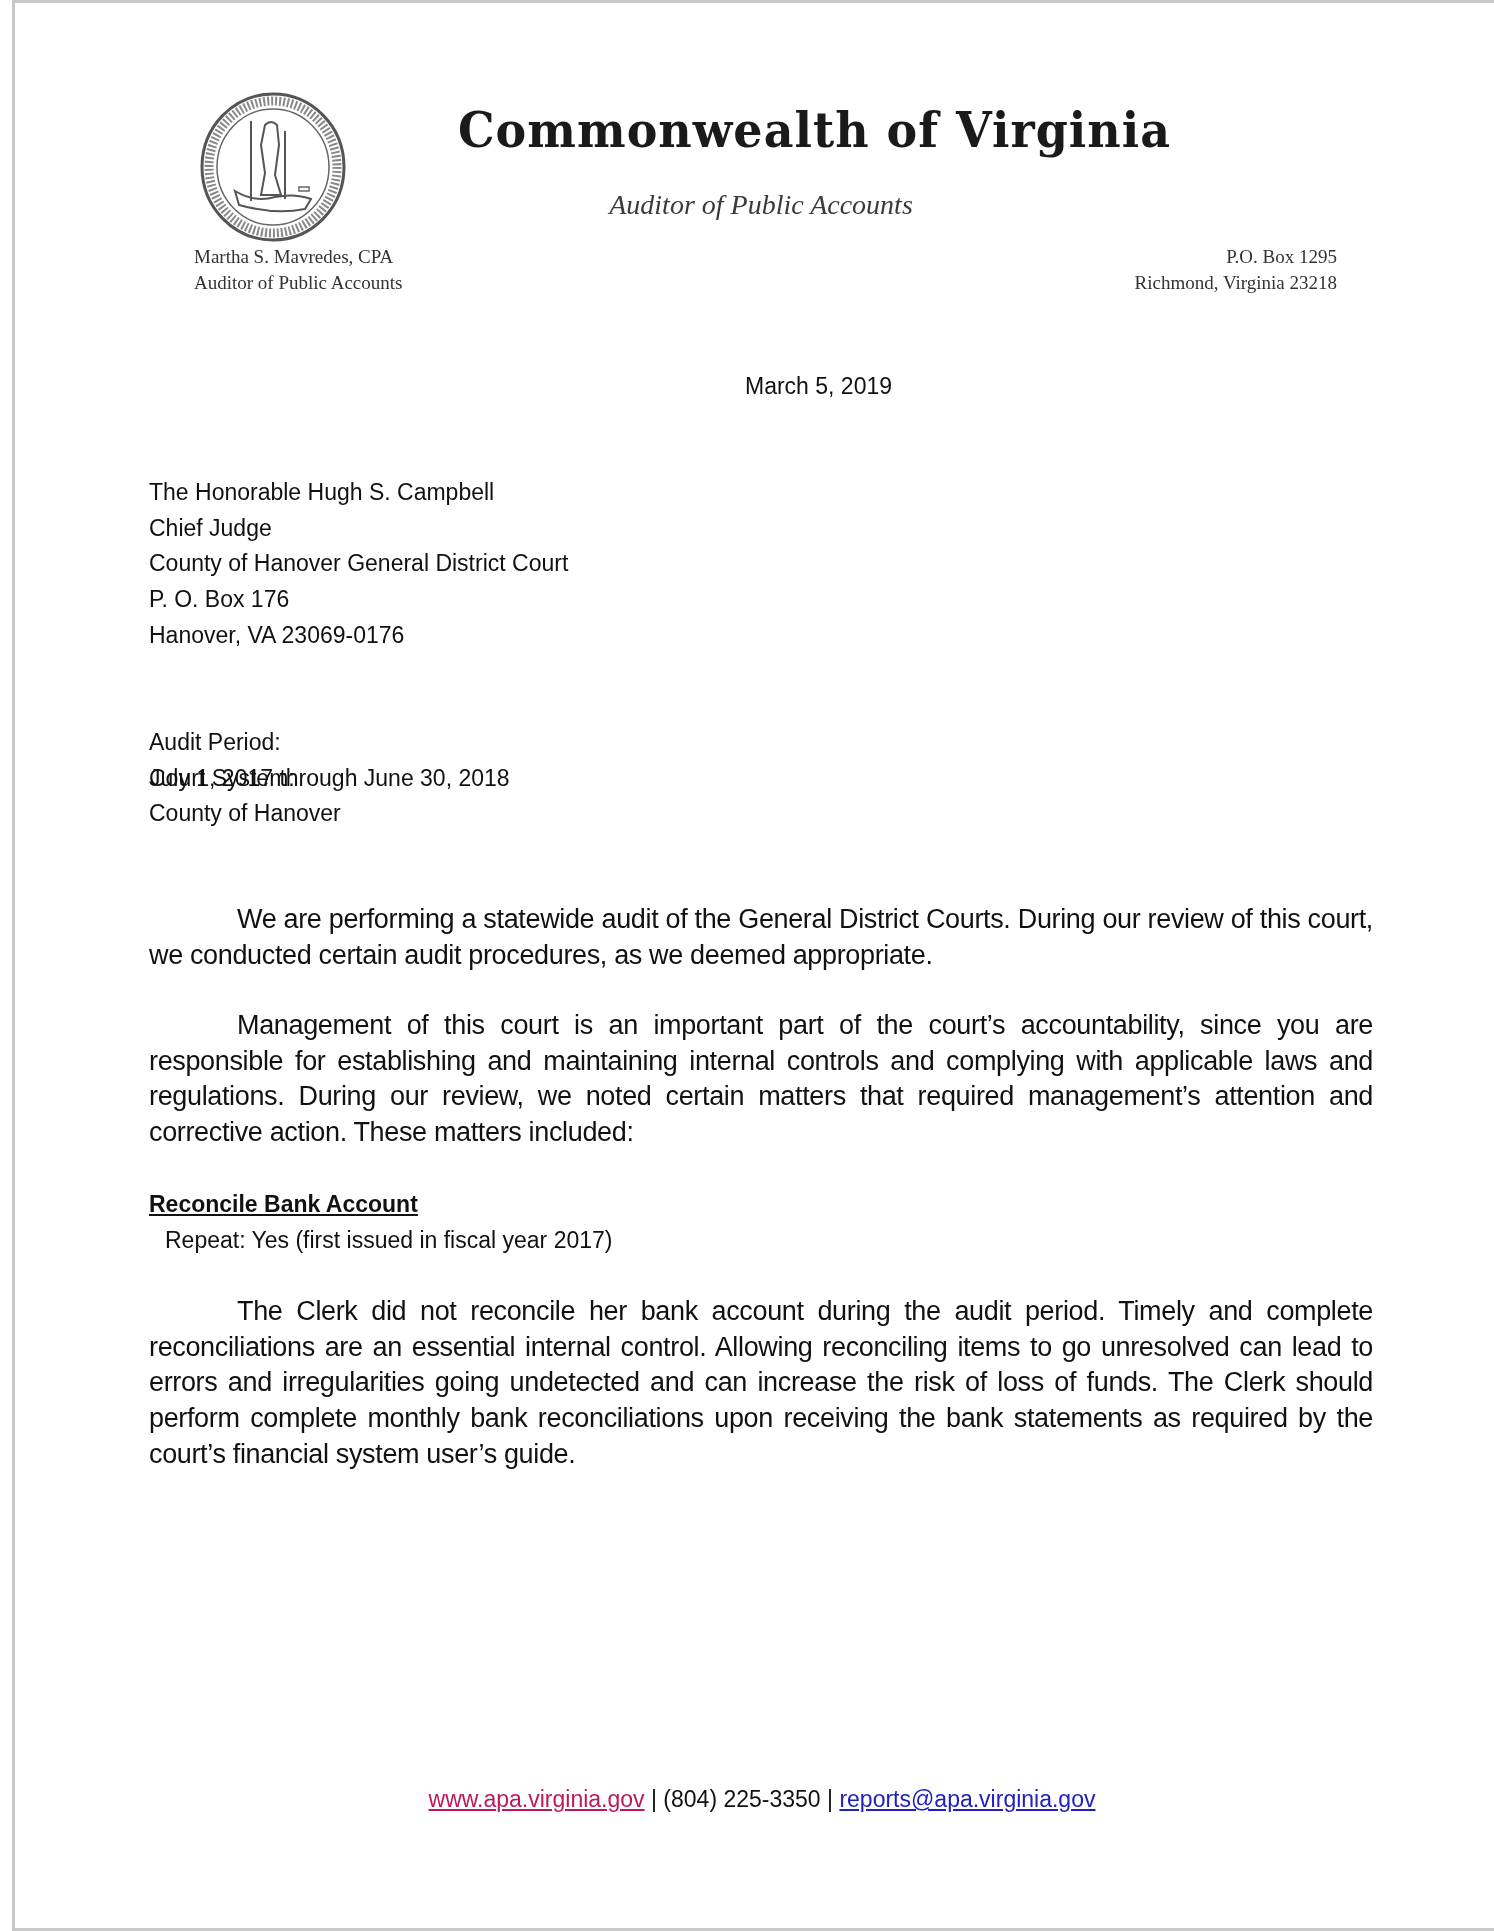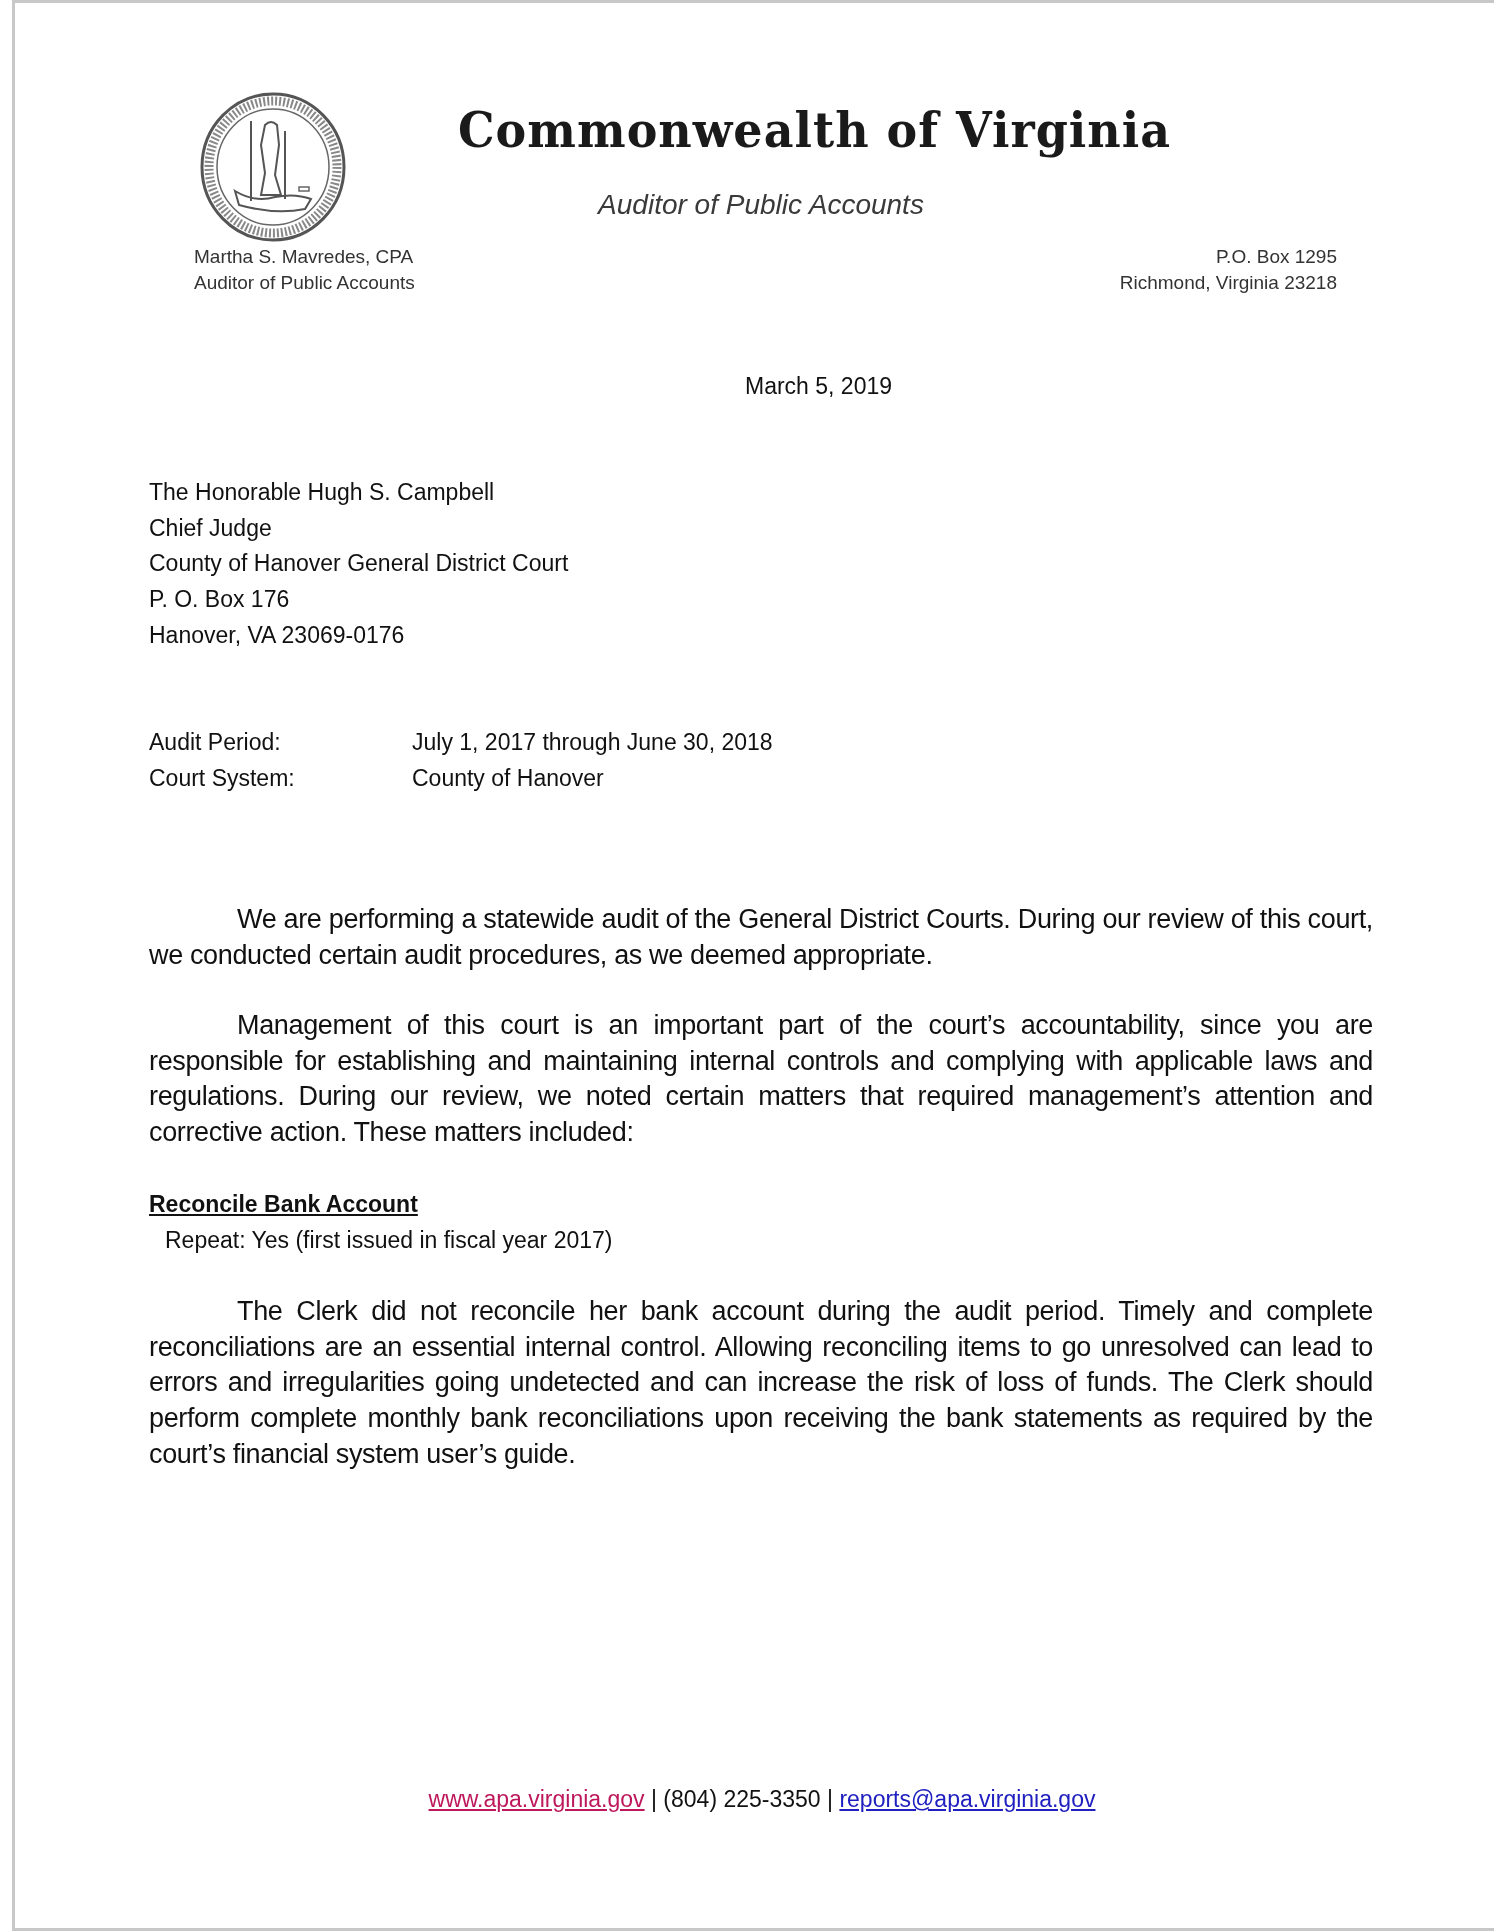--- a/index.html
+++ b/index.html
@@ -2,21 +2,21 @@
 <html><head>
 <meta charset="utf-8">
 <style>
   html, body { margin: 0; padding: 0; background: #ffffff; }
   body { width: 1494px; height: 1931px; position: relative; overflow: hidden; }
   .page {
     position: absolute; left: 12px; top: 0; width: 1488px; height: 1925px;
     border: 3px solid #c8c8c8; background: #ffffff; padding-left: 11px;
   }
   .abs { position: absolute; white-space: nowrap; }
-  .serif { font-family: Liberation Sans, sans-serif; color: #2a2a2a; }
+  .serif { font-family: Liberation Serif, serif; color: #2a2a2a; }
   .sans { font-family: "Liberation Sans", "DejaVu Sans", sans-serif; color: #111111; }
 
   .seal { position: absolute; left: 184px; top: 88px; width: 148px; height: 152px; }
   .title {
     left: 443px; top: 100px; width: 612px; text-align: center;
     font-family: "DejaVu Serif", "Liberation Serif", serif; font-weight: bold;
     font-size: 46px; letter-spacing: 1px; color: #1a1a1a; transform: scaleY(1.05);
   }
   .subtitle {
     left: 560px; top: 186px; width: 372px; text-align: center;
@@ -25,21 +25,21 @@
   .hdr-small { font-size: 19px; line-height: 26px; color: #333; }
   .hdr-left { left: 179px; top: 241px; }
   .hdr-right { right: 177px; top: 241px; text-align: right; }
 
   .body-text { font-size: 23px; line-height: 35.7px; }
   .date { left: 730px; top: 366px; }
   .address { left: 134px; top: 472px; }
   .address div { height: 35.7px; }
 
   .meta { left: 134px; top: 722px; }
-  .meta-row { height: 35.7px; display: flex; }
+  .meta-row { height: 35.7px; display: flex; flex-direction: column; }
   .meta-label { width: 263px; }
 
   .para {
     position: absolute; left: 134px; width: 1224px;
     font-size: 27px; line-height: 35.7px; text-align: justify;
     text-indent: 88px; white-space: normal; letter-spacing: -0.35px; word-spacing: 0px;
   }
   .p1 { top: 899px; }
   .p2 { top: 1005px; }
   .p3 { top: 1291px; }

